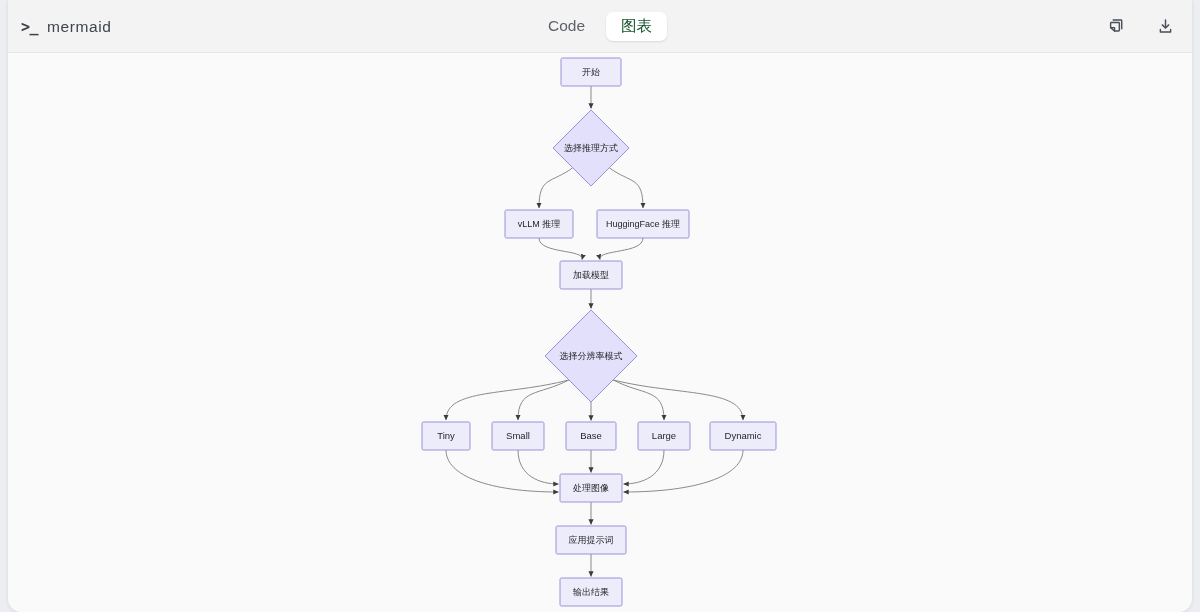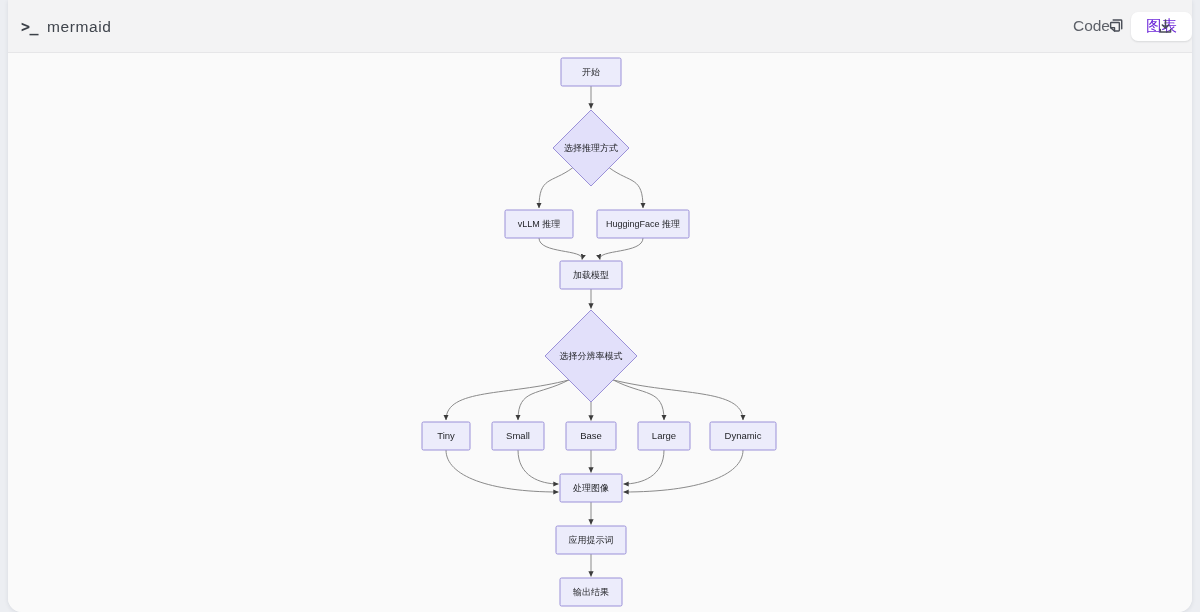--- a/index.html
+++ b/index.html
@@ -63,37 +63,37 @@
   }
 
   .tabs {
     position: absolute;
     left: 0;
     top: 0;
     width: 1184px;
     height: 53px;
     display: flex;
     align-items: center;
-    justify-content: flex-end;
+    justify-content: center;
     gap: 6px;
   }
   .tab {
     font-size: 15.5px;
     color: #5d6169;
     padding: 6px 15px 7px 15px;
     border-radius: 7px;
     line-height: 1;
     cursor: pointer;
     background: transparent;
     border: none;
     font-family: "Liberation Sans", sans-serif;
   }
   .tab.active {
     background: #ffffff;
-    color: #6d28d9;
+    color: #14532d;
     box-shadow: 0 1px 2px rgba(20, 22, 30, 0.12);
   }
 
   .header-actions {
     position: absolute;
     right: 16px;
     top: 0;
     height: 53px;
     display: flex;
     align-items: center;

